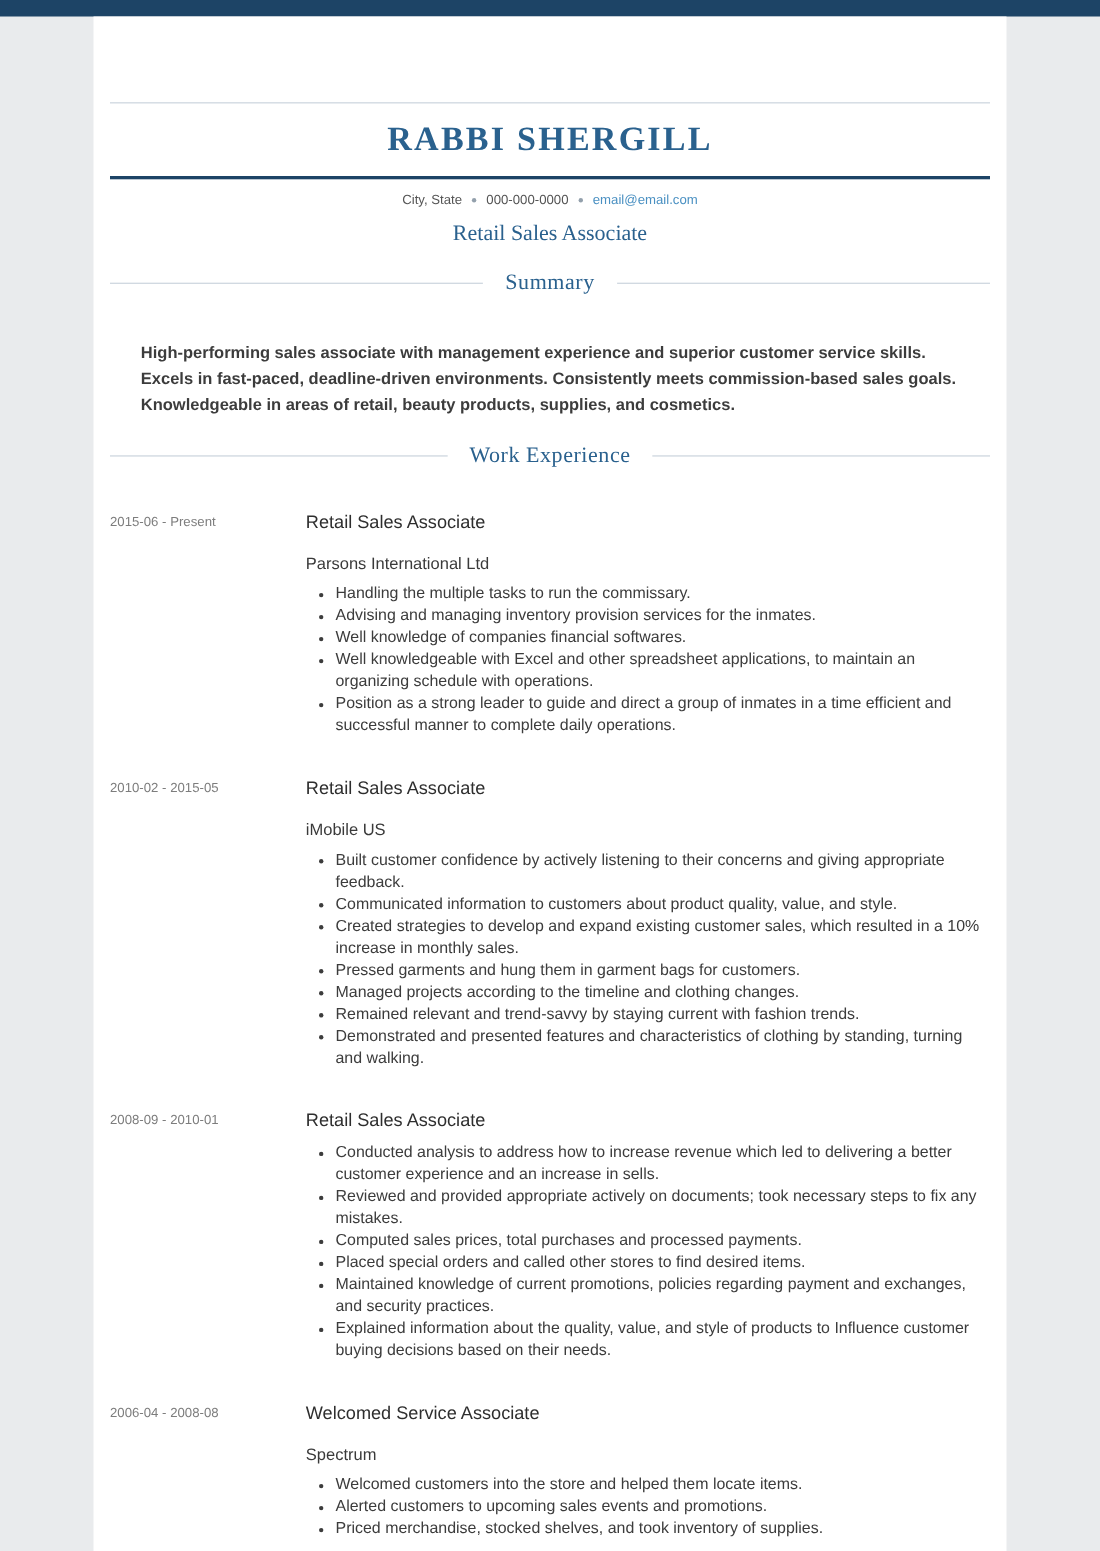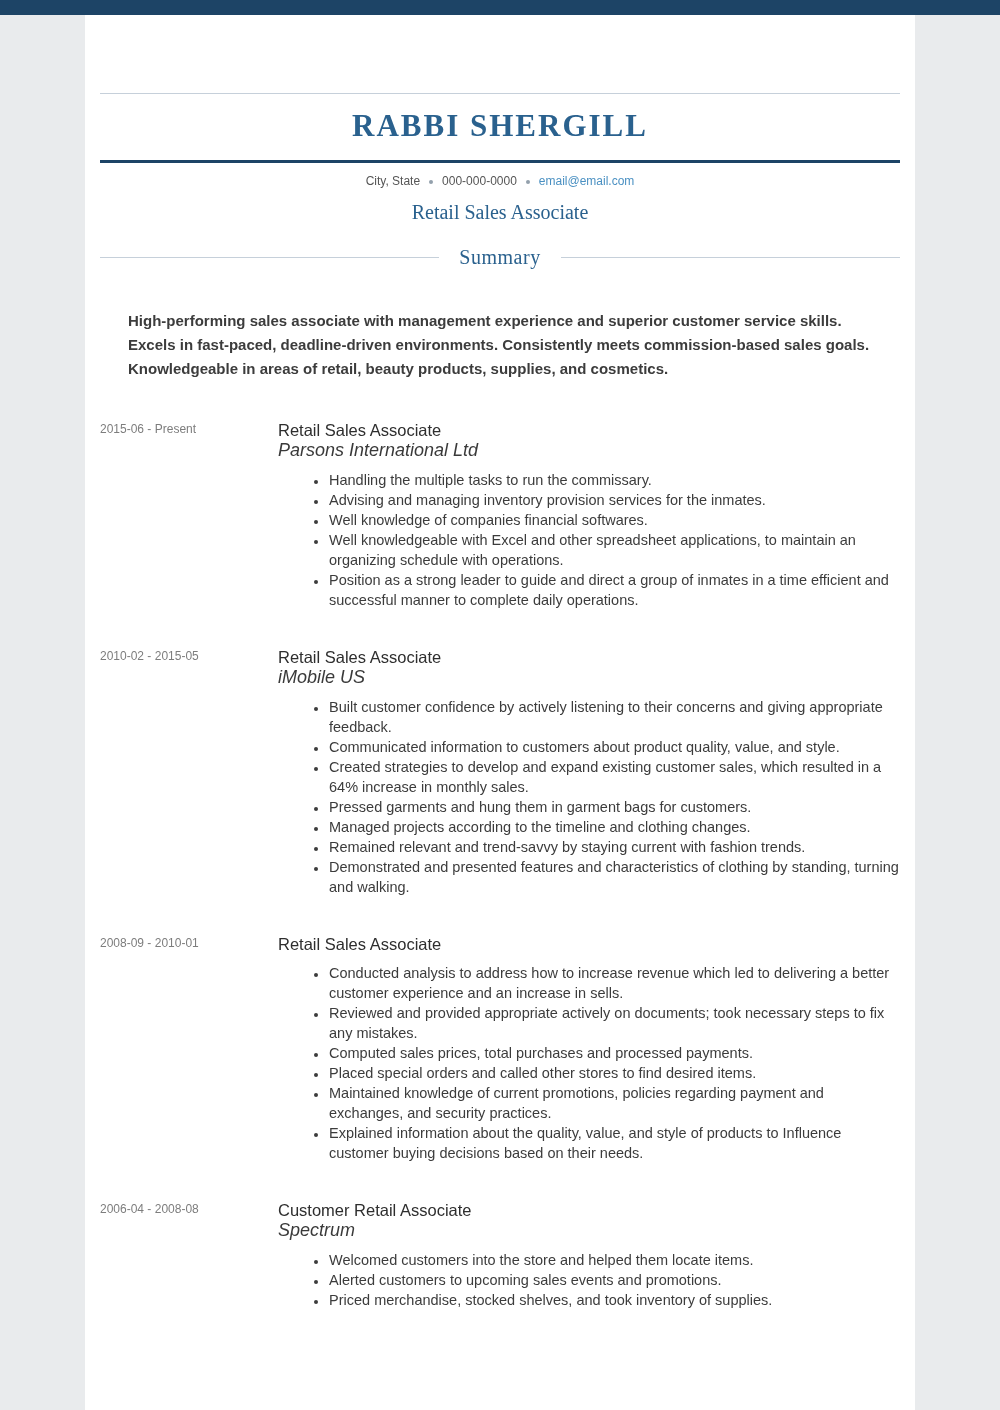--- a/index.html
+++ b/index.html
@@ -65,30 +65,29 @@
   .job{display:flex;}
   .job + .job{margin-top:38px;}
   .job-dates{
     width:178px;flex:0 0 178px;
     font-size:12px;color:var(--muted-text);
     padding-top:1px;
   }
   .job-body{flex:1;min-width:0;}
   .job-title{font-size:16.5px;color:#2e2e2e;}
   .job-company{
-    font-style:italic;font-size:18px;color:#3a3a3a;
-    margin-top:0;
+    font-size:15px;color:#3a3a3a;
+    margin-top:19px;
   }
   ul.job-bullets{
     margin:9px 0 0;padding-left:26px;
   }
   ul.job-bullets li{
     font-size:14.5px;line-height:20px;color:var(--body-text);
     padding-left:1px;
-    margin-left:24px;
   }
   ul.job-bullets li::marker{color:#3c3c3c;font-size:12px;}
 </style>
 </head>
 <body>
 
 <div class="topbar"></div>
 
 <div class="page">
 
@@ -105,20 +104,25 @@
   <h2 class="role">Retail Sales Associate</h2>
 
   <div class="section-heading">
     <span class="line"></span>
     <h3>Summary</h3>
     <span class="line"></span>
   </div>
 
   <p class="summary-text">High-performing sales associate with management experience and superior customer service skills. Excels in fast-paced, deadline-driven environments. Consistently meets commission-based sales goals. Knowledgeable in areas of retail, beauty products, supplies, and cosmetics.</p>
 
+  <div class="section-heading">
+    <span class="line"></span>
+    <h3>Work Experience</h3>
+    <span class="line"></span>
+  </div>
 
   <div id="jobs">
   <div class="job">
     <div class="job-dates">2015-06 - Present</div>
     <div class="job-body">
       <div class="job-title">Retail Sales Associate</div>
       <div class="job-company">Parsons International Ltd</div>
       <ul class="job-bullets">
             <li>Handling the multiple tasks to run the commissary.</li>
             <li>Advising and managing inventory provision services for the inmates.</li>
@@ -130,21 +134,21 @@
   </div>
 
   <div class="job">
     <div class="job-dates">2010-02 - 2015-05</div>
     <div class="job-body">
       <div class="job-title">Retail Sales Associate</div>
       <div class="job-company">iMobile US</div>
       <ul class="job-bullets">
             <li>Built customer confidence by actively listening to their concerns and giving appropriate feedback.</li>
             <li>Communicated information to customers about product quality, value, and style.</li>
-            <li>Created strategies to develop and expand existing customer sales, which resulted in a 64% increase in monthly sales.</li>
+            <li>Created strategies to develop and expand existing customer sales, which resulted in a 10% increase in monthly sales.</li>
             <li>Pressed garments and hung them in garment bags for customers.</li>
             <li>Managed projects according to the timeline and clothing changes.</li>
             <li>Remained relevant and trend-savvy by staying current with fashion trends.</li>
             <li>Demonstrated and presented features and characteristics of clothing by standing, turning and walking.</li>
           </ul>
     </div>
   </div>
 
   <div class="job">
     <div class="job-dates">2008-09 - 2010-01</div>
@@ -157,21 +161,21 @@
             <li>Placed special orders and called other stores to find desired items.</li>
             <li>Maintained knowledge of current promotions, policies regarding payment and exchanges, and security practices.</li>
             <li>Explained information about the quality, value, and style of products to Influence customer buying decisions based on their needs.</li>
           </ul>
     </div>
   </div>
 
   <div class="job">
     <div class="job-dates">2006-04 - 2008-08</div>
     <div class="job-body">
-      <div class="job-title">Customer Retail Associate</div>
+      <div class="job-title">Welcomed Service Associate</div>
       <div class="job-company">Spectrum</div>
       <ul class="job-bullets">
             <li>Welcomed customers into the store and helped them locate items.</li>
             <li>Alerted customers to upcoming sales events and promotions.</li>
             <li>Priced merchandise, stocked shelves, and took inventory of supplies.</li>
           </ul>
     </div>
   </div>
 </div>
 

